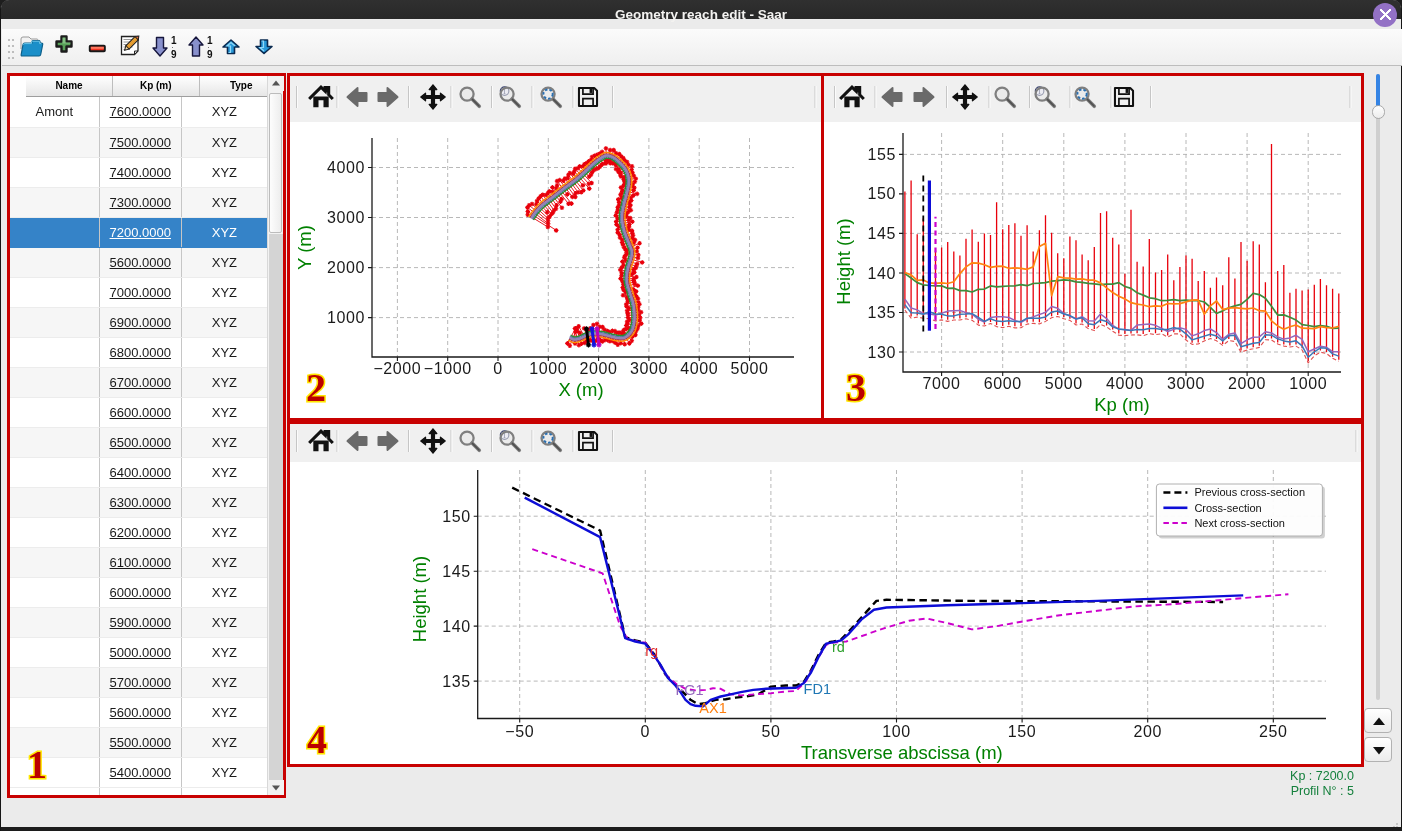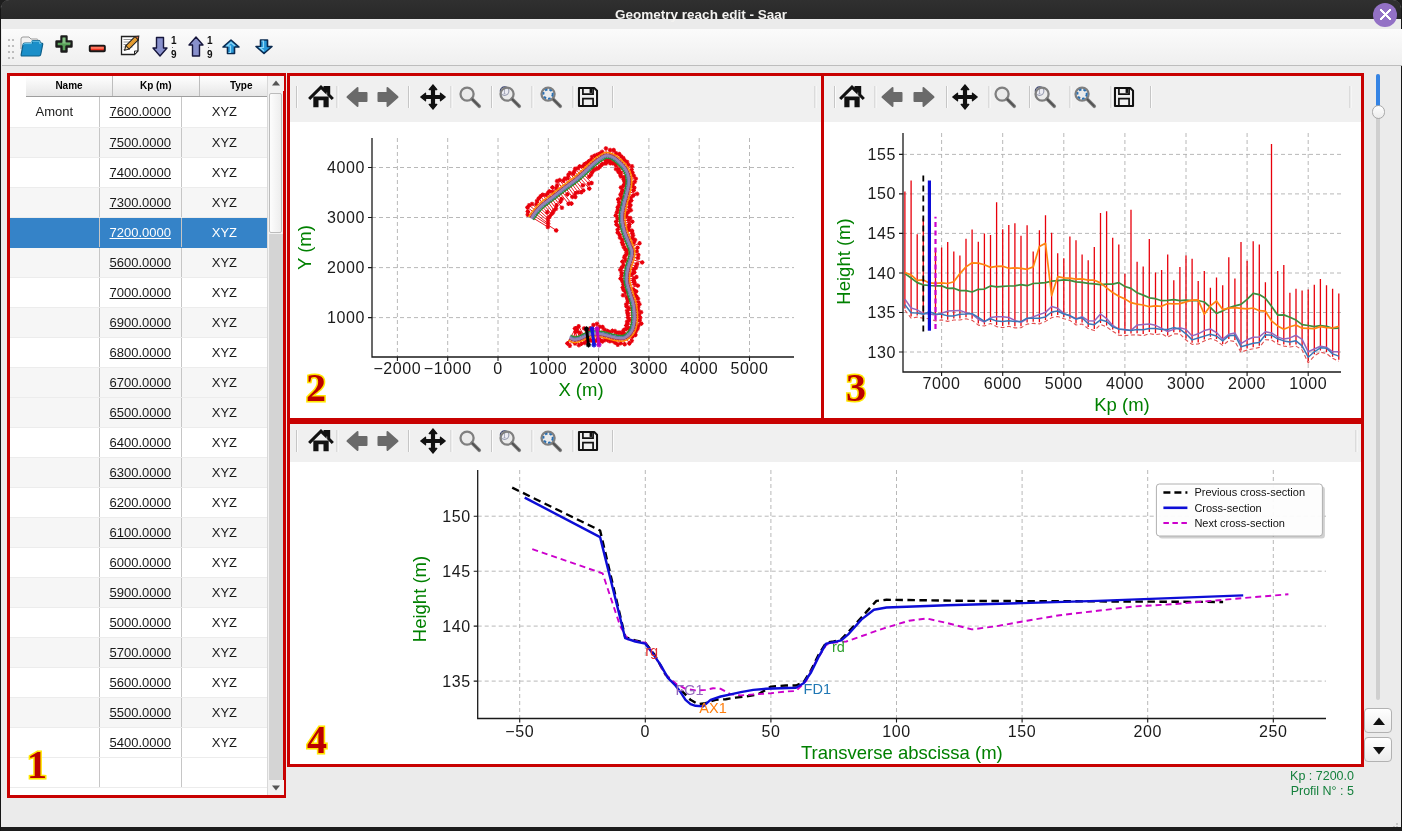--- a/index.html
+++ b/index.html
@@ -149,20 +149,25 @@
 <tr class="">
               <td class="c1"></td>
               <td class="c2">6800.0000</td>
               <td class="c3">XYZ</td>
             </tr>
 <tr class="odd">
               <td class="c1"></td>
               <td class="c2">6700.0000</td>
               <td class="c3">XYZ</td>
             </tr>
+<tr class="">
+              <td class="c1"></td>
+              <td class="c2">6600.0000</td>
+              <td class="c3">XYZ</td>
+            </tr>
 <tr class="odd">
               <td class="c1"></td>
               <td class="c2">6500.0000</td>
               <td class="c3">XYZ</td>
             </tr>
 <tr class="">
               <td class="c1"></td>
               <td class="c2">6400.0000</td>
               <td class="c3">XYZ</td>
             </tr>

